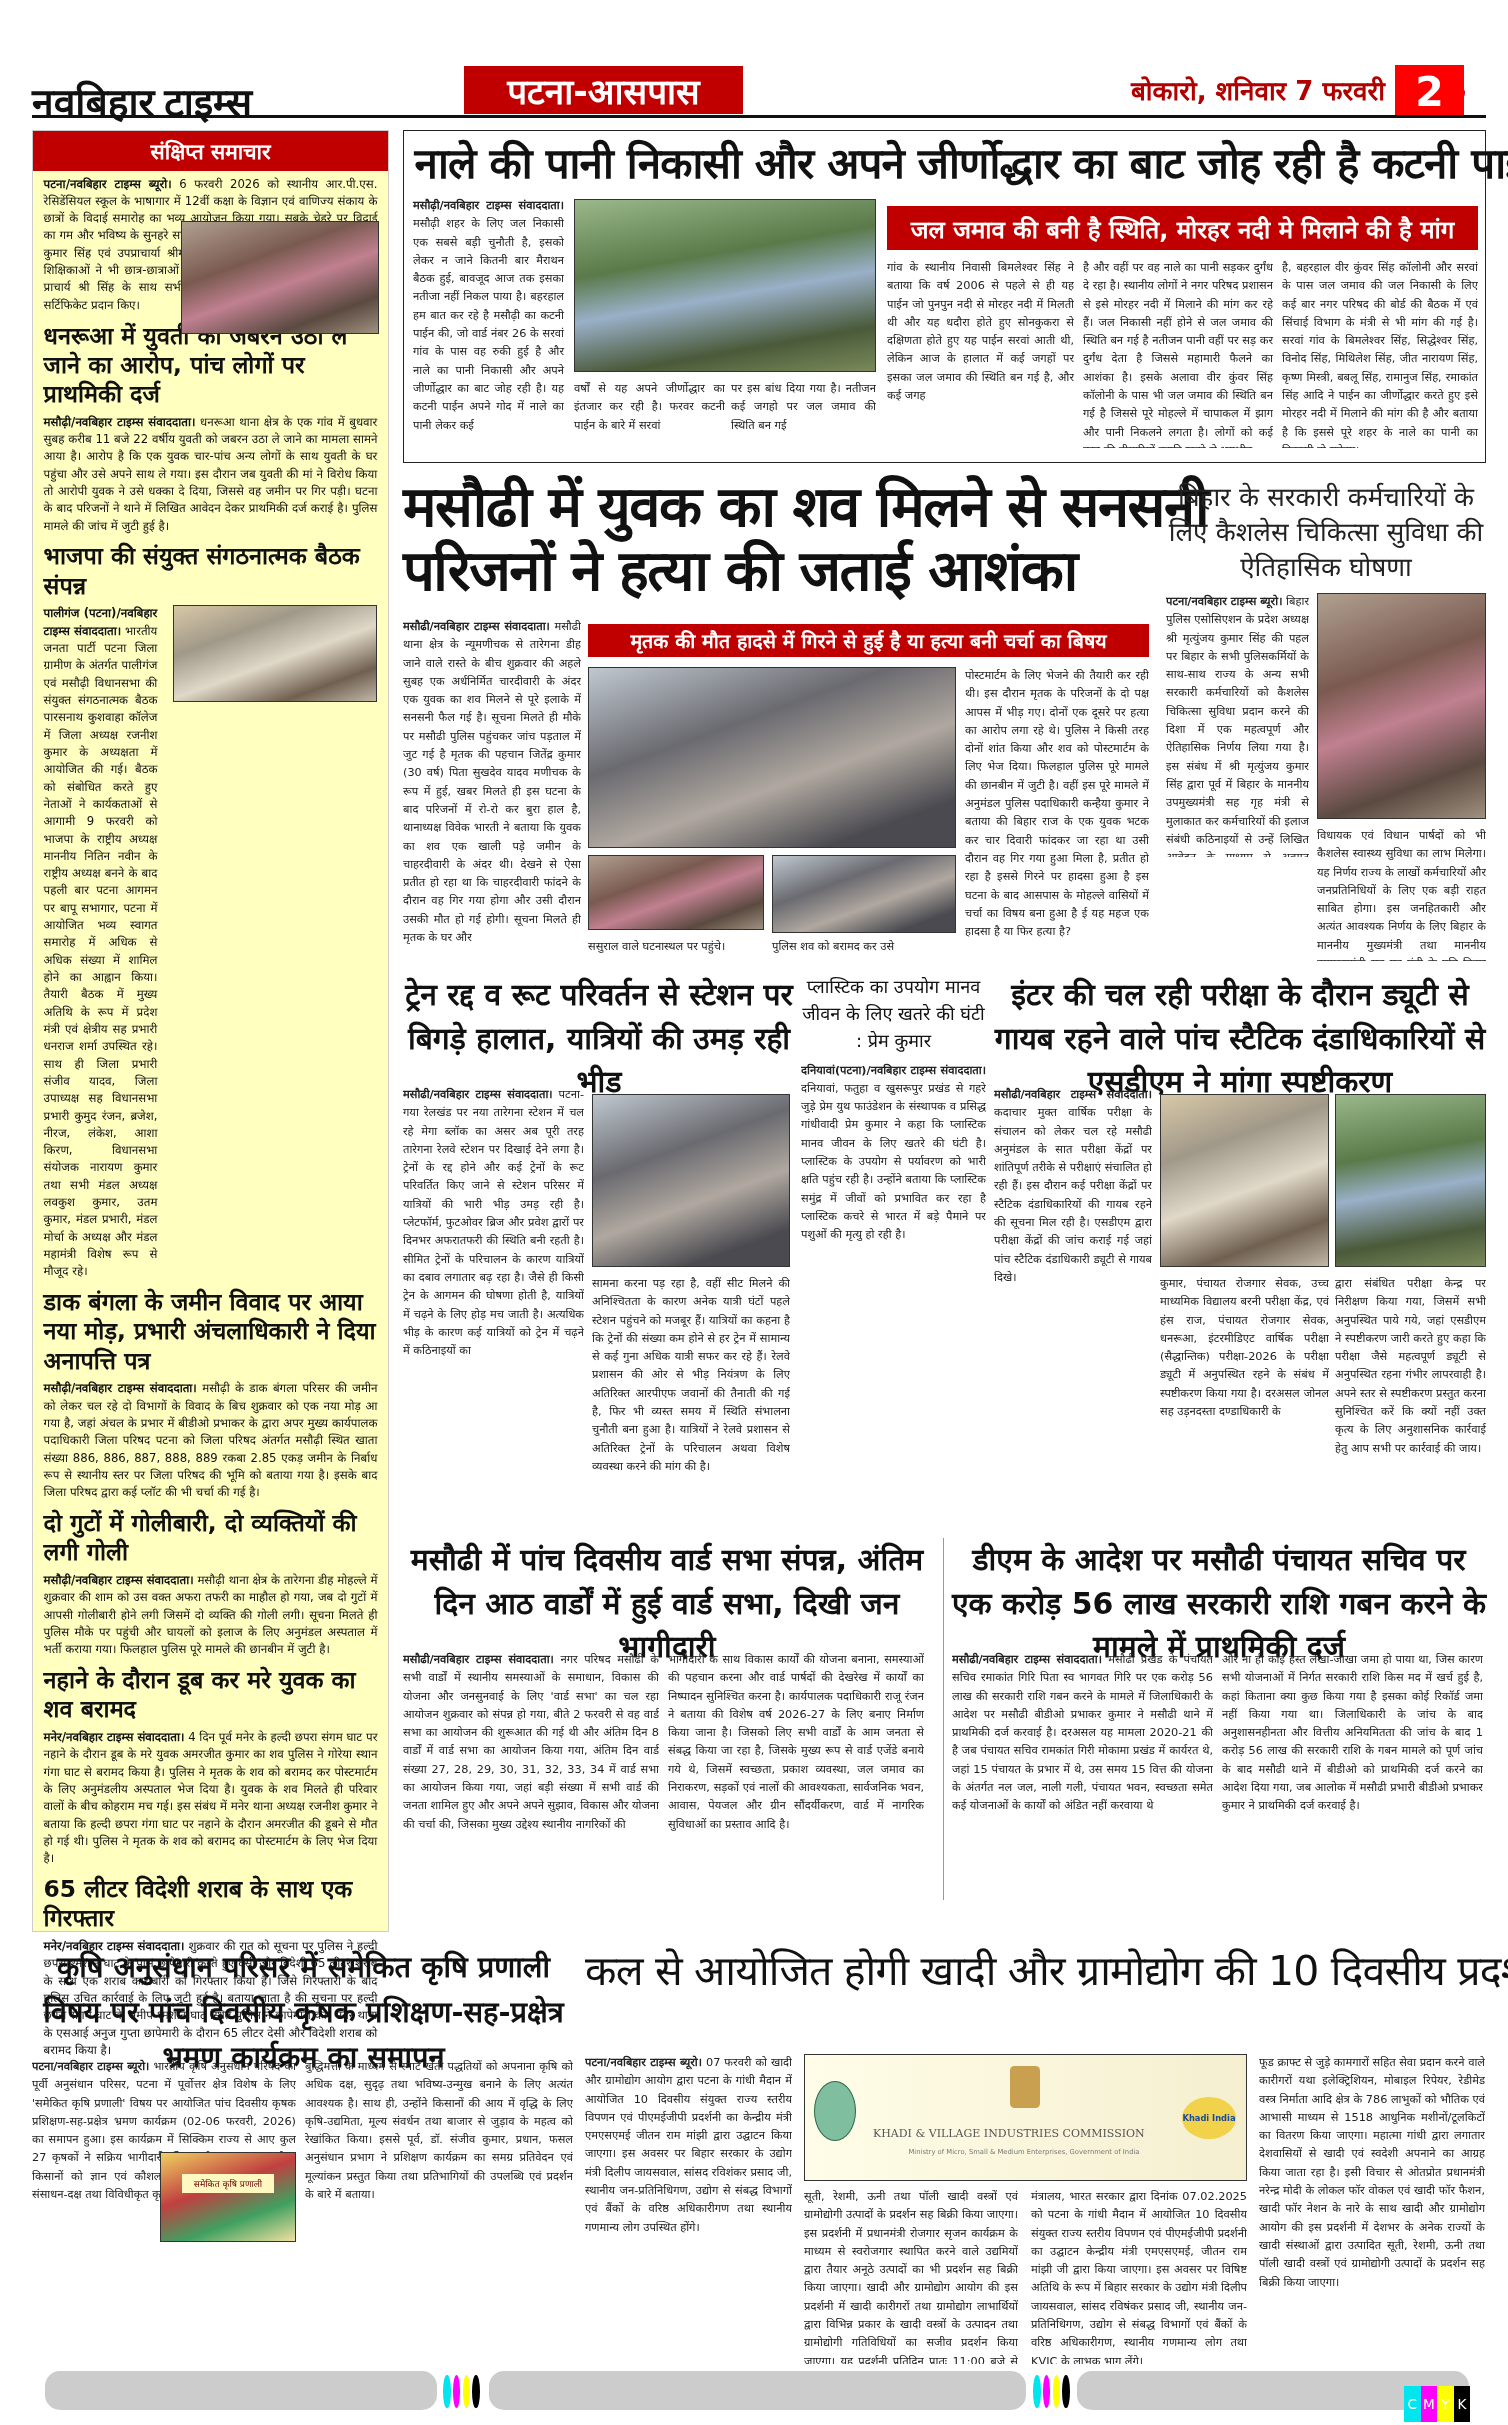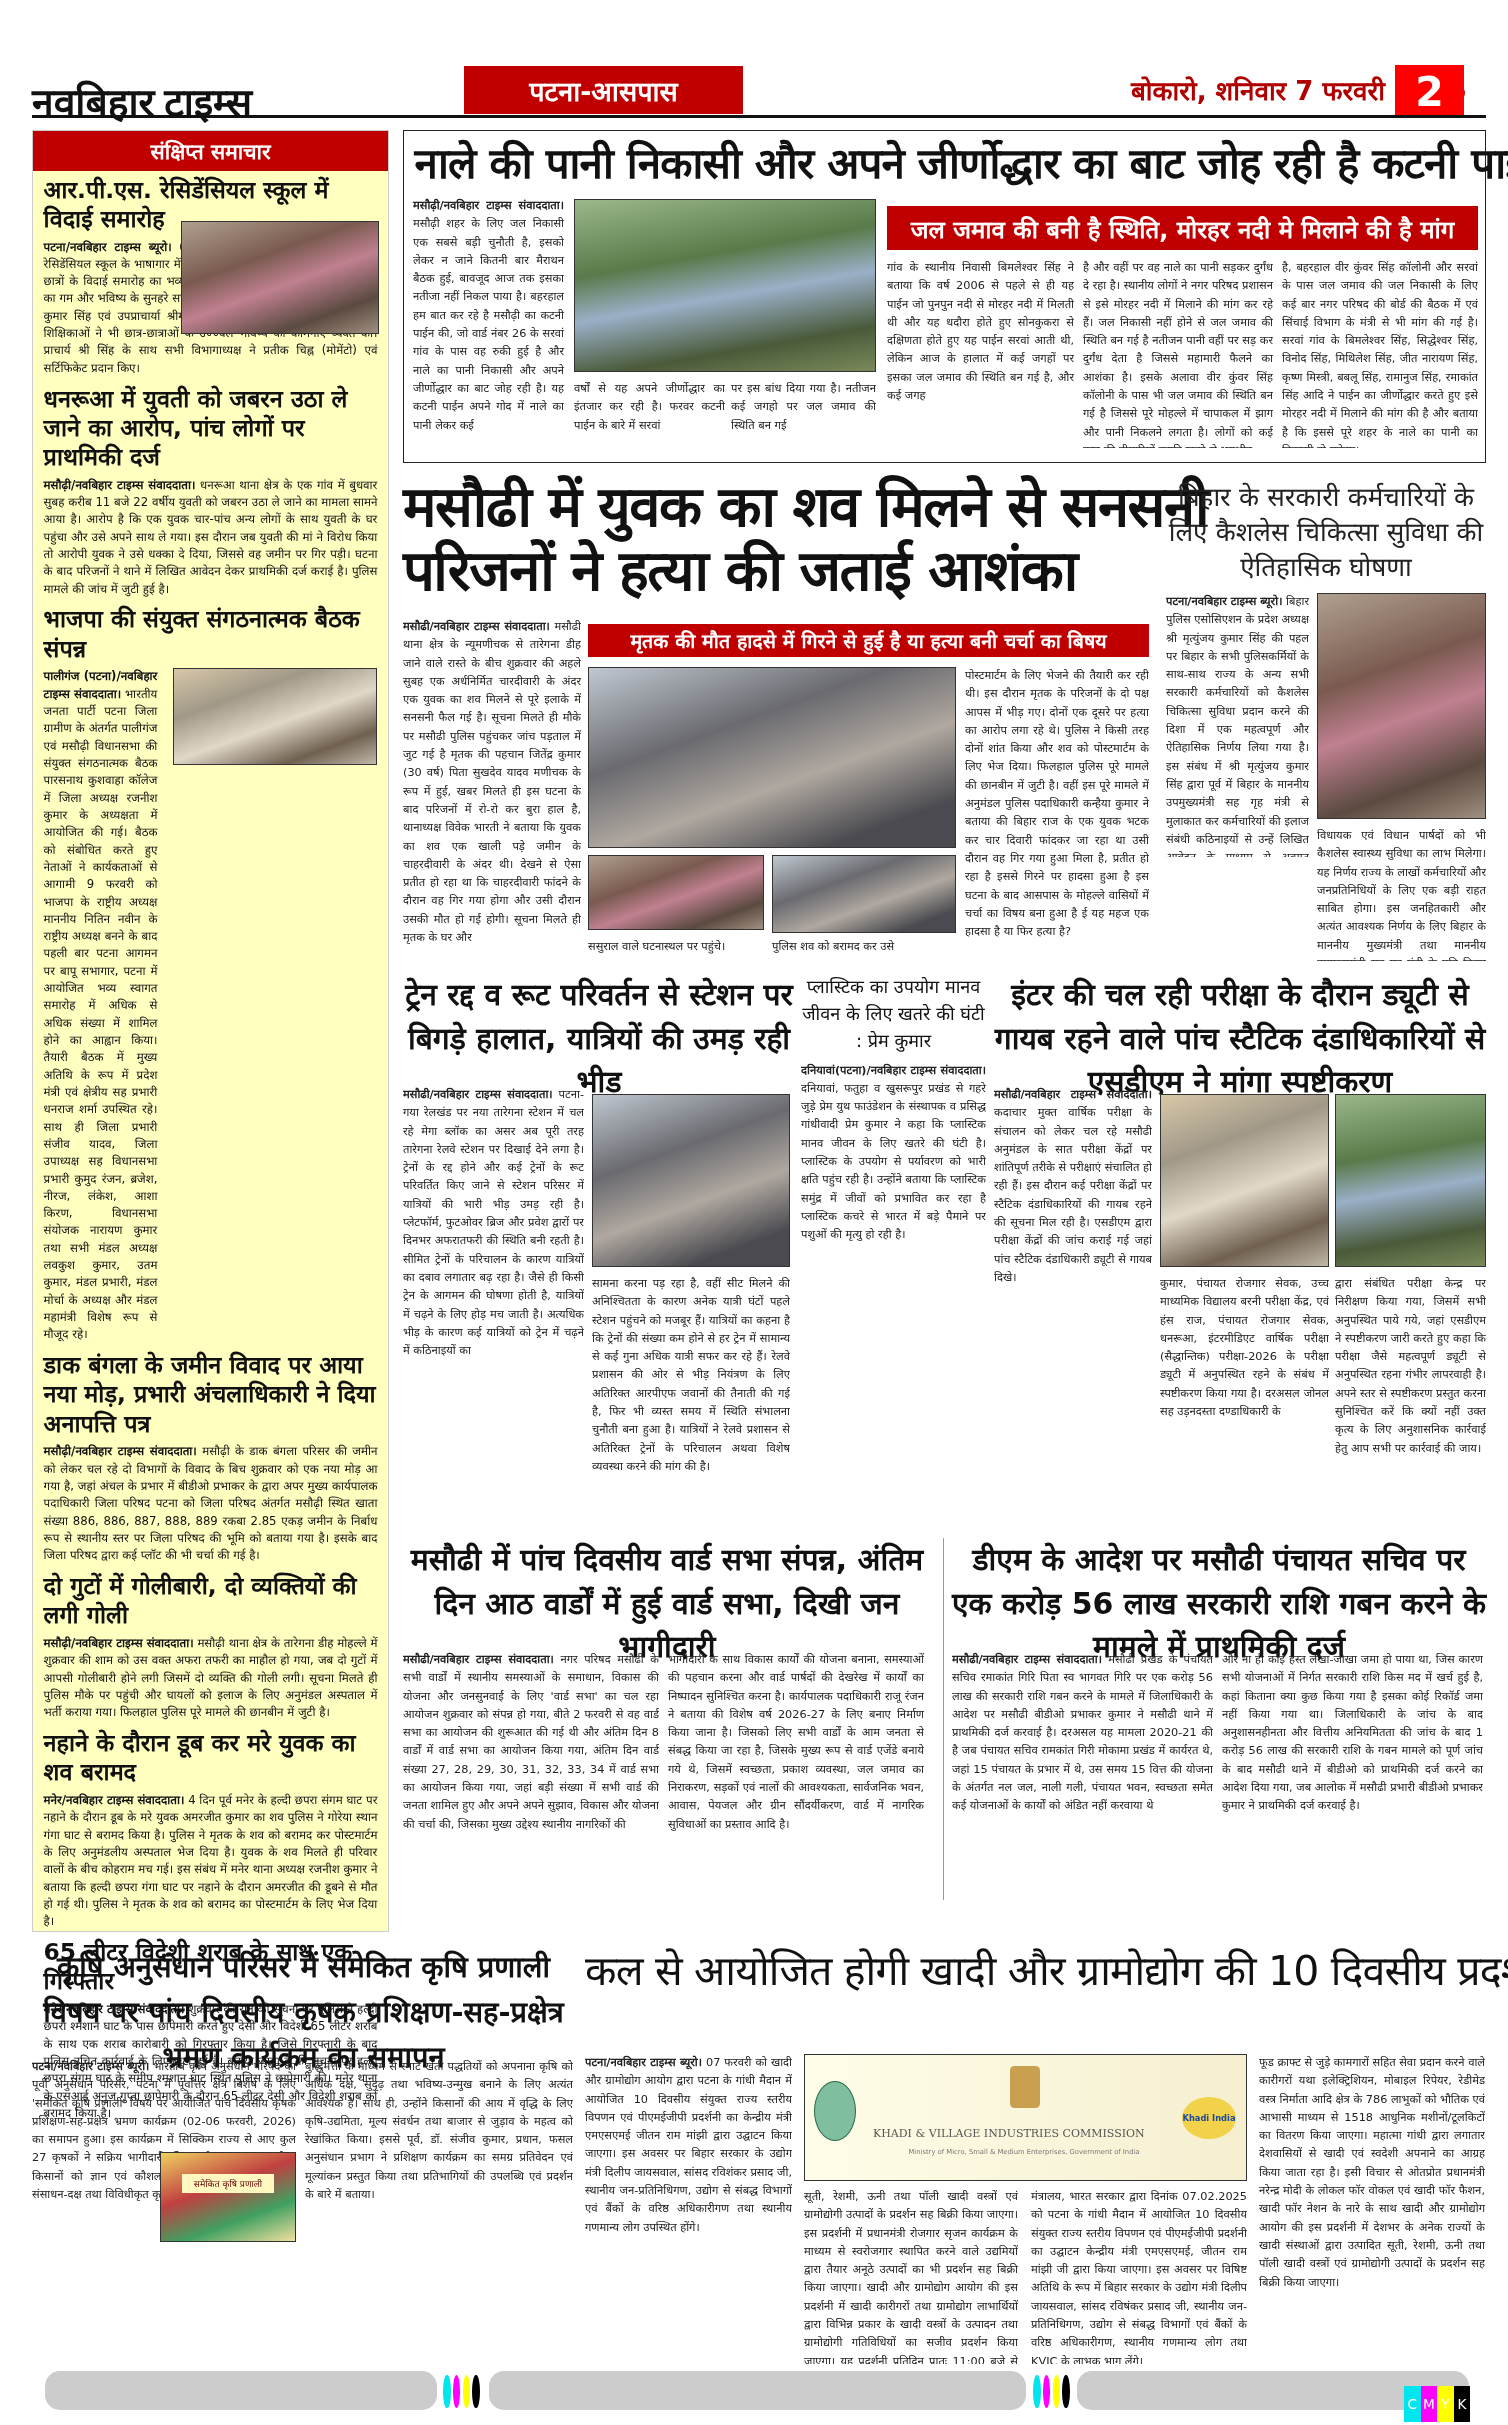--- a/index.html
+++ b/index.html
@@ -1,20 +1,20 @@
 <!DOCTYPE html>
 <html style="font-size:12px"><head>
 <meta charset="utf-8">
 <style>
 *{box-sizing:border-box;margin:0;padding:0}
 body{width:1508px;height:2426px;background:#fff;font-family:"DejaVu Sans",sans-serif;color:#111;position:relative;overflow:hidden}
 .abs{position:absolute}
 .masthead-title{left:32px;top:74px;font-size:39px;font-weight:bold;color:#111;font-family:Liberation Serif, serif}
 .masthead-rule{left:32px;top:115px;width:1454px;height:3px;background:#111}
-.section-tab{left:464px;top:66px;width:279px;height:48px;background:#c00000;color:#fff;font-size:27px;display:flex;align-items:center;justify-content:center;font-weight:bold}
+.section-tab{left:464px;top:66px;width:279px;height:48px;background:#c00000;color:#fff;font-size:35px;display:flex;align-items:center;justify-content:center;font-weight:bold}
 .dateline{left:1131px;top:72px;font-size:26px;color:#b00000;font-weight:bold}
 .page-num{left:1395px;top:65px;width:69px;height:53px;background:#f00;color:#fff;font-size:41px;display:flex;align-items:center;justify-content:center;font-weight:bold}
 .sidebar{left:32px;top:130px;width:357px;height:1802px;background:#ffffc0;border:0.8px solid #ccc}
 .sidebar-head{background:#c00000;color:#fff;font-size:21px;text-align:center;padding:6px 16px;font-weight:bold}
 .sb-story{padding:4.5px 10.6px 3px}
 .sb-h{font-size:23.4px;font-weight:bold;line-height:1.25;margin-bottom:4.5px}
 .sb-body{font-size:11.7px;line-height:1.48;text-align:justify}
 .sb-by{font-weight:bold}
 .photo{background:linear-gradient(135deg,#6a7a5a,#a8b090 40%,#5a6a4a 70%,#8a9878);border:1.5px solid #333}
 .ph-people{background:linear-gradient(160deg,#b0a090,#7a5a50 35%,#c08090 55%,#5a4a40 80%,#a09080)}
@@ -39,21 +39,20 @@
 <div class="abs masthead-title">नवबिहार टाइम्स</div>
 <div class="abs section-tab">पटना-आसपास</div>
 <div class="abs dateline">बोकारो, शनिवार 7 फरवरी 2026</div>
 <div class="abs page-num">2</div>
 <div class="abs masthead-rule"></div>
 
 <div class="abs sidebar">
   <div class="sidebar-head">संक्षिप्त समाचार</div>
 
   <div class="sb-story">
-    <div class="sb-h">आर.पी.एस. रेसिडेंसियल स्कूल में विदाई समारोह</div>
     <div style="display:flex;gap:6px">
       <div class="sb-body" style="flex:1"><span class="sb-by">पटना/नवबिहार टाइम्स ब्यूरो।</span> <span>6 फरवरी 2026 को स्थानीय आर.पी.एस. रेसिडेंसियल स्कूल के भाषागार में 12वीं कक्षा के विज्ञान एवं वाणिज्य संकाय के छात्रों के विदाई समारोह का भव्य आयोजन किया गया। सबके चेहरे पर विदाई का गम और भविष्य के सुनहरे सपने चमक रहे थे। इस अवसर पर प्राचार्य दिलीप कुमार सिंह एवं उपप्राचार्या श्रीमती उषा सिन्हा के साथ सभी वरिष्ठ शिक्षक शिक्षिकाओं ने भी छात्र-छात्राओं के उज्ज्वल भविष्य की कामनाएँ व्यक्त कीं। प्राचार्य श्री सिंह के साथ सभी विभागाध्यक्ष ने प्रतीक चिह्न (मोमेंटो) एवं सर्टिफिकेट प्रदान किए।</span></div>
     </div>
   </div>
   <div class="abs photo ph-people" style="left:148px;top:90px;width:198px;height:113px"></div>
 
   <div class="sb-story">
     <div class="sb-h">धनरूआ में युवती को जबरन उठा ले जाने का आरोप, पांच लोगों पर प्राथमिकी दर्ज</div>
     <div class="sb-body"><span class="sb-by">मसौढ़ी/नवबिहार टाइम्स संवाददाता।</span> <span>धनरूआ थाना क्षेत्र के एक गांव में बुधवार सुबह करीब 11 बजे 22 वर्षीय युवती को जबरन उठा ले जाने का मामला सामने आया है। आरोप है कि एक युवक चार-पांच अन्य लोगों के साथ युवती के घर पहुंचा और उसे अपने साथ ले गया। इस दौरान जब युवती की मां ने विरोध किया तो आरोपी युवक ने उसे धक्का दे दिया, जिससे वह जमीन पर गिर पड़ी। घटना के बाद परिजनों ने थाने में लिखित आवेदन देकर प्राथमिकी दर्ज कराई है। पुलिस मामले की जांच में जुटी हुई है।</span></div>
   </div>

